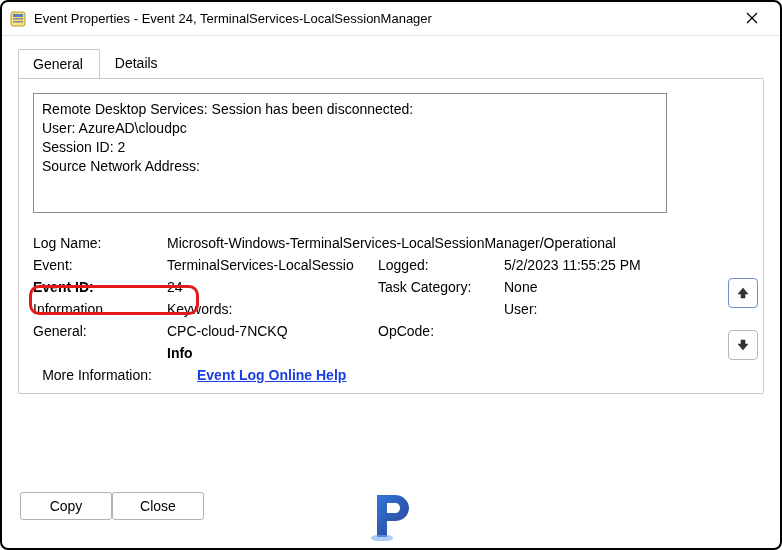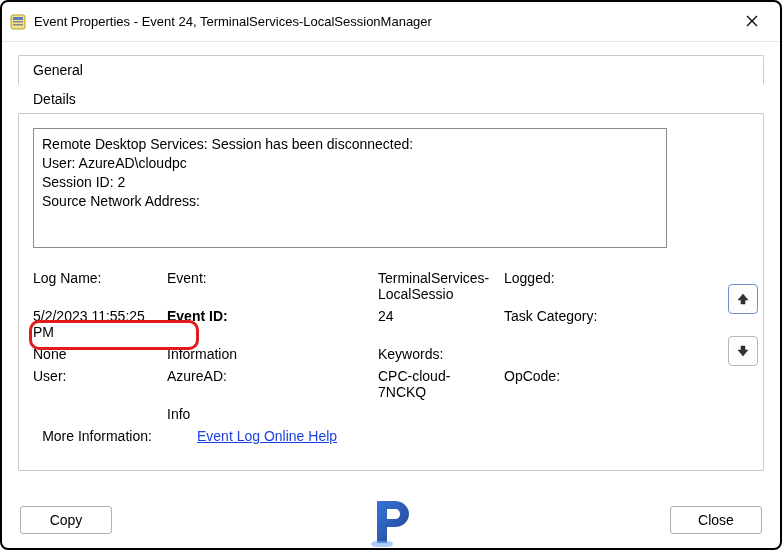--- a/index.html
+++ b/index.html
@@ -13,21 +13,21 @@
     width: 782px;
     height: 550px;
     overflow: hidden;
     border: 2px solid #000;
     border-radius: 8px;
     position: relative;
   }
   .titlebar {
     display: flex;
     align-items: center;
-    height: 40px;
+    height: 34px;
     padding: 0 8px;
     border-bottom: 1px solid #e5e5e5;
   }
   .titlebar .app-icon {
     width: 16px;
     height: 16px;
     margin-right: 8px;
     display: inline-flex;
     align-items: center;
     justify-content: center;
@@ -44,21 +44,20 @@
   }
   .content-area {
     padding: 12px 16px 10px 16px;
     position: relative;
     height: calc(100% - 34px);
   }
   .tabs {
     display: flex;
     gap: 0;
     margin-bottom: 0;
-    flex-direction: column;
   }
   .tab {
     padding: 6px 16px 6px 14px;
     font-size: 14px;
     cursor: pointer;
     border: 1px solid transparent;
     border-bottom: none;
     background: transparent;
   }
   .tab.active {
@@ -66,21 +65,21 @@
     border-bottom: 1px solid #fff;
     border-radius: 2px 2px 0 0;
     position: relative;
     top: 1px;
     background: #fff;
   }
   .panel {
     border: 1px solid #c9c9c9;
     border-radius: 0 2px 2px 2px;
     padding: 14px 14px 14px 14px;
-    height: 358px;
+    height: 316px;
     position: relative;
     background: #fff;
   }
   .desc-box {
     border: 1px solid #8a8a8a;
     padding: 6px 8px 10px 8px;
     height: 120px;
     font-size: 14px;
     line-height: 1.35;
     margin-bottom: 22px;
@@ -101,20 +100,21 @@
   .eventid-highlight {
     position: absolute;
     border: 3px solid #e11b1b;
     border-radius: 10px;
     pointer-events: none;
   }
   .link {
     color: #1a3fe0;
     text-decoration: underline;
     cursor: pointer;
+    font-weight: bold;
   }
   .navbtns {
     position: absolute;
     right: 22px;
     top: 242px;
     display: flex;
     flex-direction: column;
     gap: 22px;
   }
   .navbtn {
@@ -126,25 +126,25 @@
     display: flex;
     align-items: center;
     justify-content: center;
     cursor: pointer;
   }
   .navbtn.down {
     border-color: #b8b8b8;
   }
   .bottom-buttons {
     position: absolute;
-    bottom: 20px;
+    bottom: 28px;
     left: 18px;
     right: 18px;
     display: flex;
-    justify-content: space-between;
+    justify-content: flex-start;
   }
   .btn {
     min-width: 92px;
     padding: 5px 14px;
     background: #fff;
     border: 1px solid #b0b0b0;
     border-radius: 3px;
     font-size: 14px;
     cursor: pointer;
     text-align: center;
@@ -194,41 +194,42 @@
       <div class="line">User: AzureAD\cloudpc</div>
       <div class="line">Session ID: 2</div>
       <div class="line">Source Network Address:</div>
     </div>
 
     <div class="eventid-highlight" style="left:10px; top:206px; width:170px; height:30px;"></div>
 
     <div class="details-grid">
 
       <div class="label">Log Name:</div>
+      <div style="grid-column: 2 / span 3;">Microsoft-Windows-TerminalServices-LocalSessionManager/Operational</div>
 
       <div class="label">Event:</div>
       <div>TerminalServices-LocalSessio</div>
       <div class="label">Logged:</div>
       <div>5/2/2023 11:55:25 PM</div>
 
       <div class="label bold">Event ID:</div>
       <div>24</div>
       <div class="label">Task Category:</div>
       <div>None</div>
 
       <div>Information</div>
       <div class="label">Keywords:</div>
       <div></div>
 
       <div class="label">User:</div>
-      <div class="label">AzureAD:</div>
+      <div class="label">General:</div>
       <div>CPC-cloud-7NCKQ</div>
 
       <div class="label">OpCode:</div>
-      <div style="grid-column: 2 / span 3;">Info</div>
+      <div style="grid-column: 2 / span 3; font-weight: bold;">Info</div>
 
       <div class="label" style="grid-column:1; white-space:nowrap;text-align:center;">More Information:</div>
       <div style="grid-column: 2 / span 3; padding-left:30px;">
         <span class="link">Event Log Online Help</span>
       </div>
     </div>
 
   </div>
 
   <div class="navbtns">

